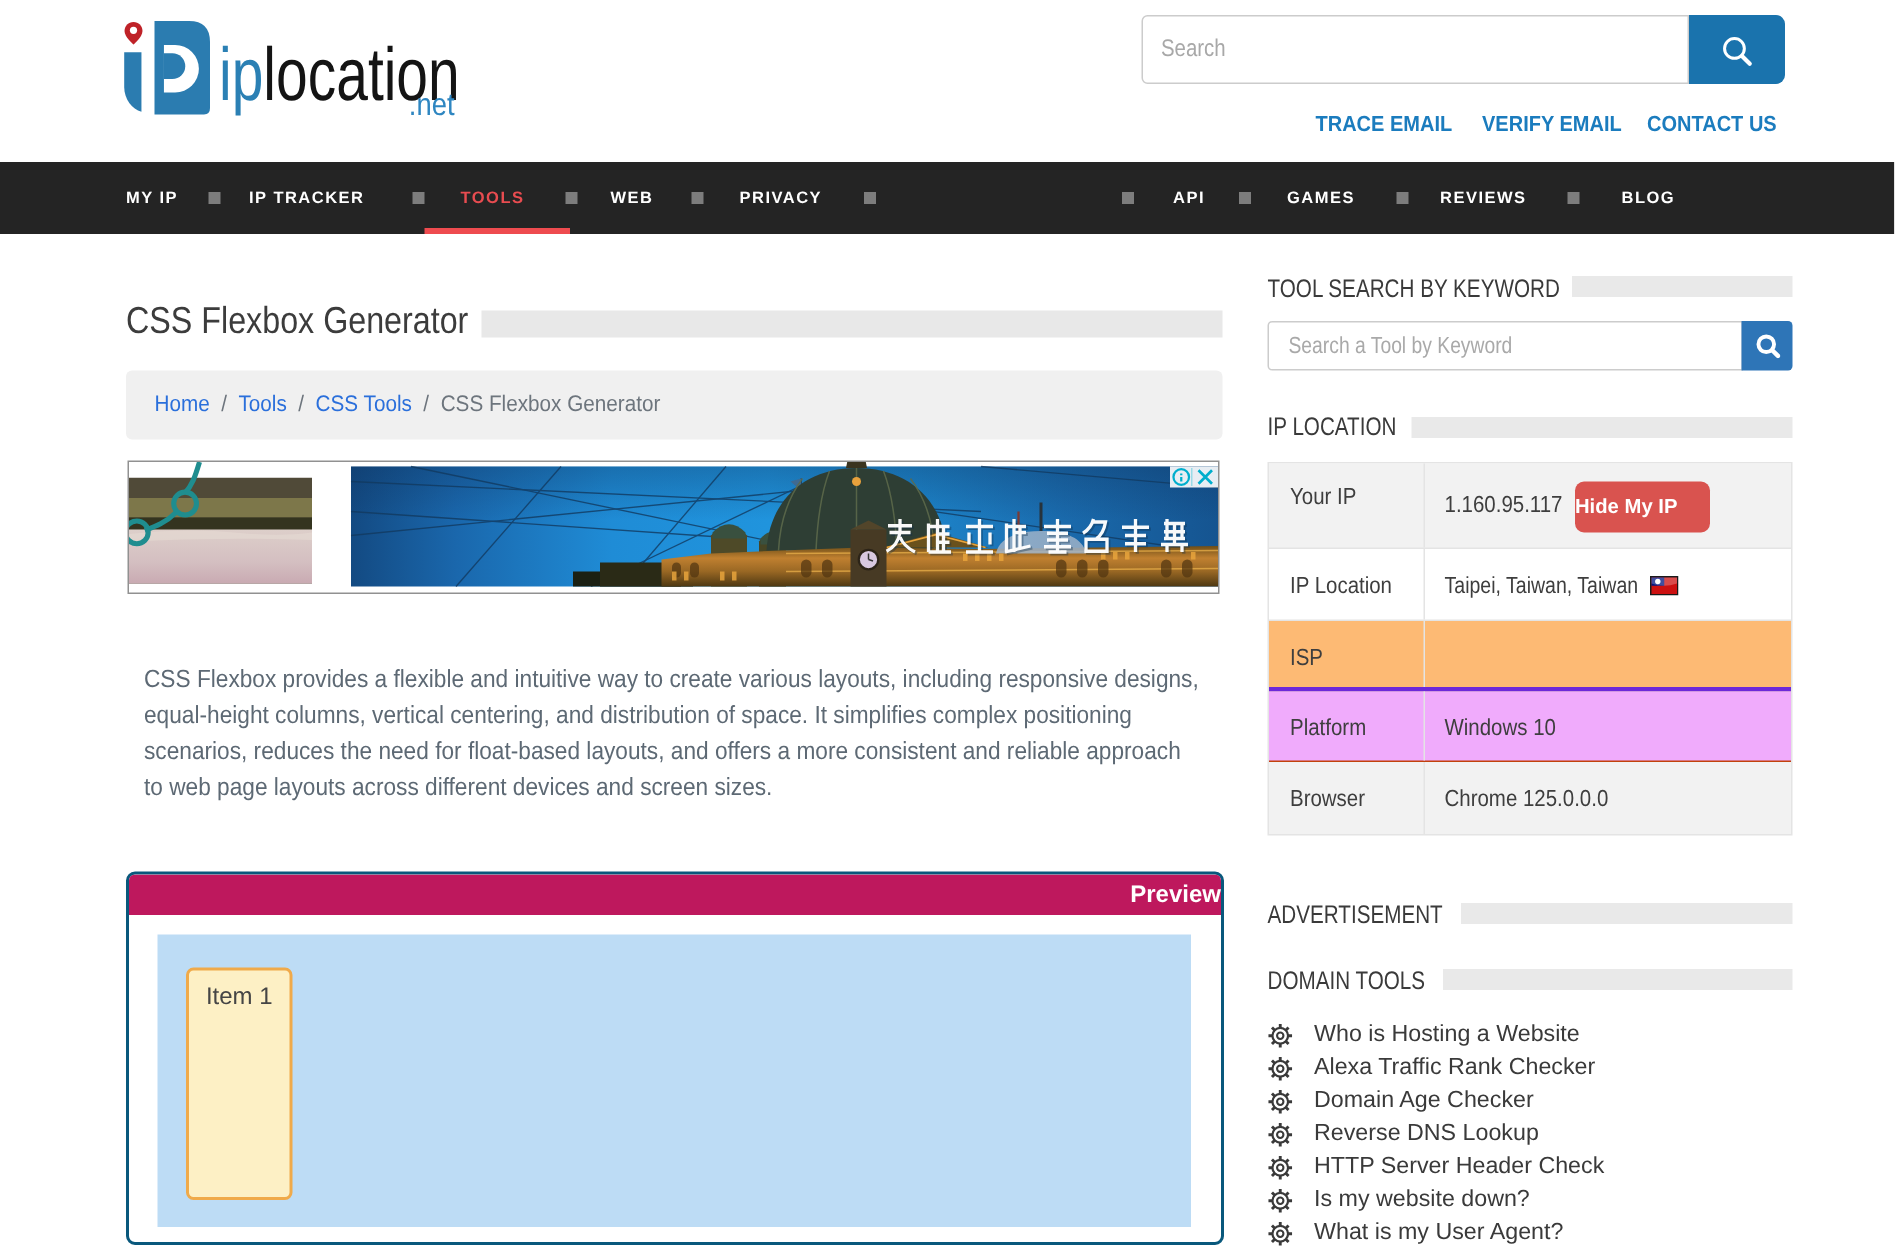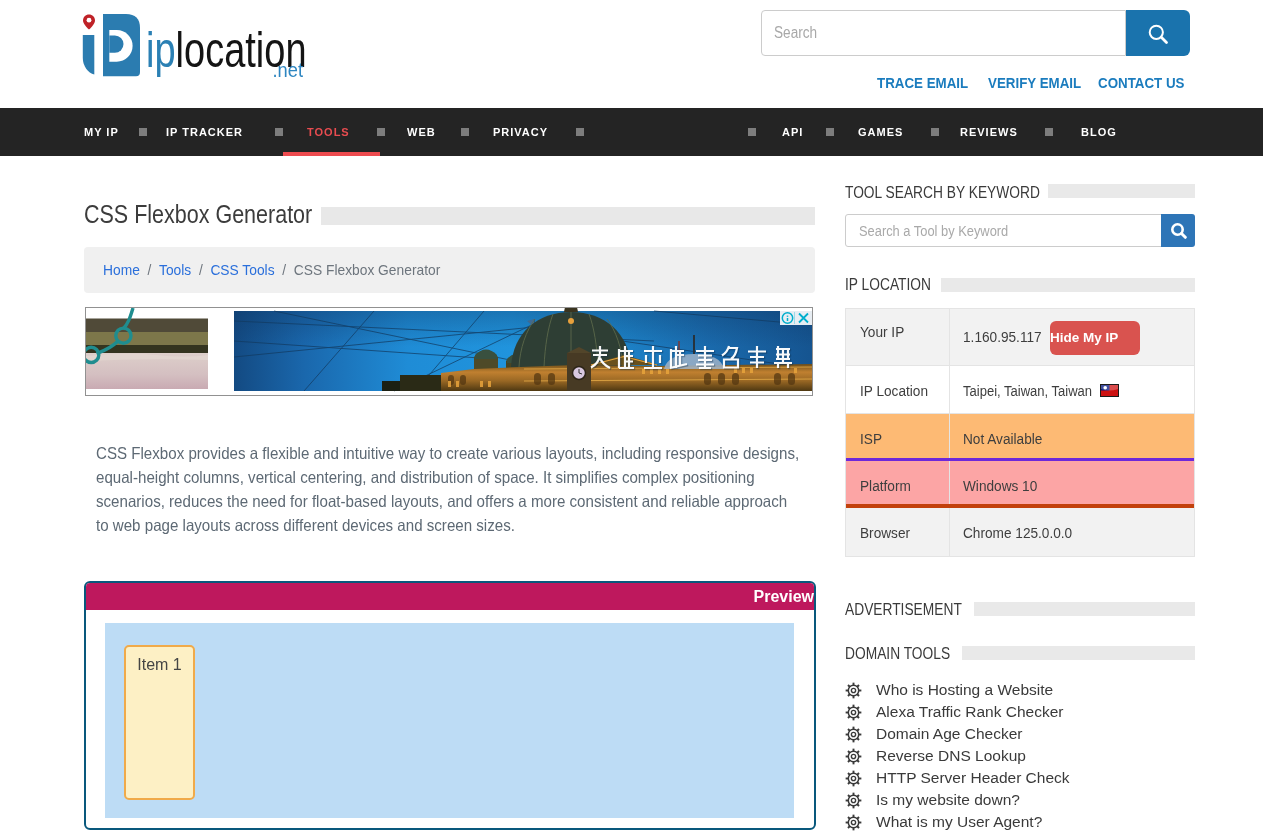--- a/index.html
+++ b/index.html
@@ -291,23 +291,22 @@
         <rect x="0" y="0" width="19" height="13" fill="#1a1a1a"></rect>
         <rect x="1" y="1" width="17" height="11" fill="#c11"></rect>
         <rect x="1" y="1" width="8.5" height="5.5" fill="#001580"></rect>
         <circle cx="5.2" cy="3.7" r="1.8" fill="#fff"></circle>
         <path d="M1 1 L18 1 L18 5 Q9 8 1 5 Z" fill="#fff" opacity="0.25"></path>
       </svg>
     </div>
   </div>
   <div style="display:flex; height:47px; background:#fdba74; border-bottom:3px solid #6d28d9;">
     <div style="width:104px; border-right:1px solid #e4e4e4;"><span class="cell" style="margin:16px 0 0 14px;">ISP</span></div>
-    <div style="flex:1;"><span class="cell" style="margin:16px 0 0 13px;">Not Available</span></div>
-  </div>
-  <div style="display:flex; height:47px; background:#fca5a5; border-bottom:4px solid #c2410c;">
+  </div>
+  <div style="display:flex; height:47px; background:#f0abfc; border-bottom:1px solid #c2410c;">
     <div style="width:104px; border-right:1px solid #e4e4e4;"><span class="cell" style="margin:16px 0 0 14px;">Platform</span></div>
     <div style="flex:1;"><span class="cell" style="margin:16px 0 0 13px;">Windows 10</span></div>
   </div>
   <div style="display:flex; height:48px; background:#f2f2f2;">
     <div style="width:104px; border-right:1px solid #e4e4e4;"><span class="cell" style="margin:16px 0 0 14px;">Browser</span></div>
     <div style="flex:1;"><span class="cell" style="margin:16px 0 0 13px;">Chrome 125.0.0.0</span></div>
   </div>
 </div>
 
 <div class="sbhead" style="left:845px; top:600px;">ADVERTISEMENT</div>

